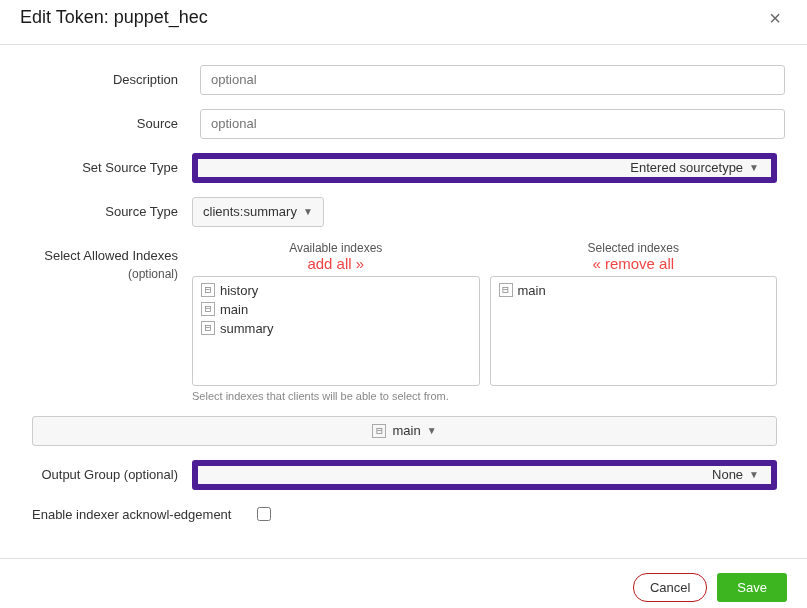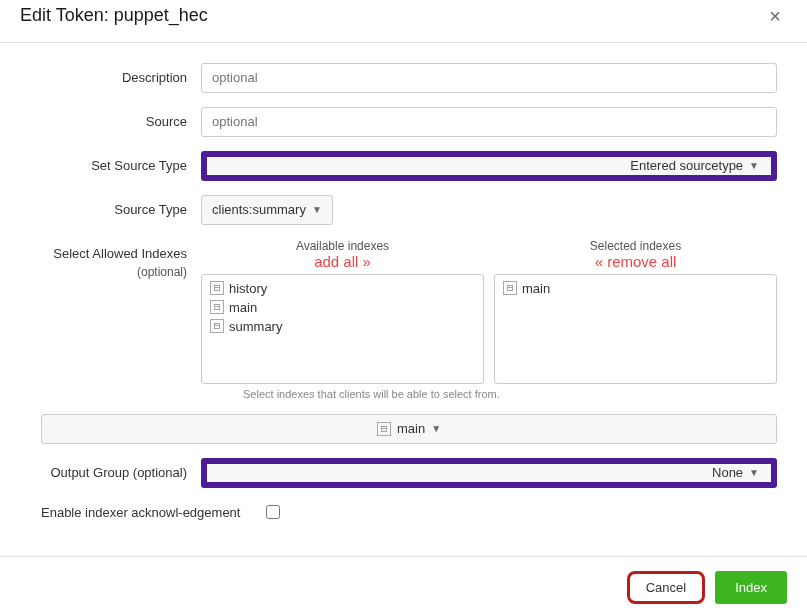--- a/index.html
+++ b/index.html
@@ -43,21 +43,21 @@
     .close-btn {
       background: none;
       border: none;
       cursor: pointer;
       font-size: 20px;
       color: #666;
       line-height: 1;
       padding: 2px 6px;
     }
     .modal-body {
-      padding: 20px 30px 20px 41px;
+      padding: 20px 30px 20px 32px;
     }
     .form-row {
       display: flex;
       align-items: flex-start;
       margin-bottom: 14px;
     }
     .form-label {
       min-width: 160px;
       text-align: right;
       padding-right: 14px;
@@ -71,20 +71,21 @@
     }
     input[type="text"] {
       width: 100%;
       padding: 5px 10px;
       border: 1px solid #ccc;
       border-radius: 3px;
       font-size: 13px;
       color: #999;
       background: #fff;
       height: 30px;
+      margin-left: 8px;
     }
     .dropdown-btn {
       display: flex;
       align-items: center;
       justify-content: flex-end;
       width: 100%;
       padding: 5px 12px;
       border: 6px solid #4c1d95;
       border-radius: 3px;
       background: #f7f7f7;
@@ -160,21 +161,20 @@
       height: 14px;
       border: 1px solid #aaa;
       text-align: center;
       line-height: 12px;
       font-family: monospace;
     }
     .index-hint {
       font-size: 11px;
       color: #888;
       margin-top: 4px;
-      margin-left: 42px;
     }
     .default-index-btn {
       display: flex;
       align-items: center;
       justify-content: center;
       width: 100%;
       padding: 5px 12px;
       border: 1px solid #ccc;
       border-radius: 3px;
       background: #f7f7f7;
@@ -207,22 +207,22 @@
     }
     .modal-footer {
       display: flex;
       justify-content: flex-end;
       gap: 10px;
       padding: 14px 20px 16px 20px;
       border-top: 1px solid #e0e0e0;
     }
     .btn-cancel {
       padding: 6px 16px;
-      border: 3px solid #b91c1c;
-      border-radius: 8px;
+      border: 1px solid #b91c1c;
+      border-radius: 14px;
       background: #fff;
       color: #333;
       font-size: 13px;
       cursor: pointer;
     }
     .btn-save {
       padding: 6px 20px;
       border: none;
       border-radius: 3px;
       background: #3cb521;
@@ -351,16 +351,16 @@
         </label>
         <div>
           <input type="checkbox" style="">
         </div>
       </div>
 
     </div>
 
     <div class="modal-footer">
       <button class="btn-cancel">Cancel</button>
-      <button class="btn-save">Index</button>
+      <button class="btn-save">Save</button>
     </div>
   </div>
 </div>
 
 </body></html>

